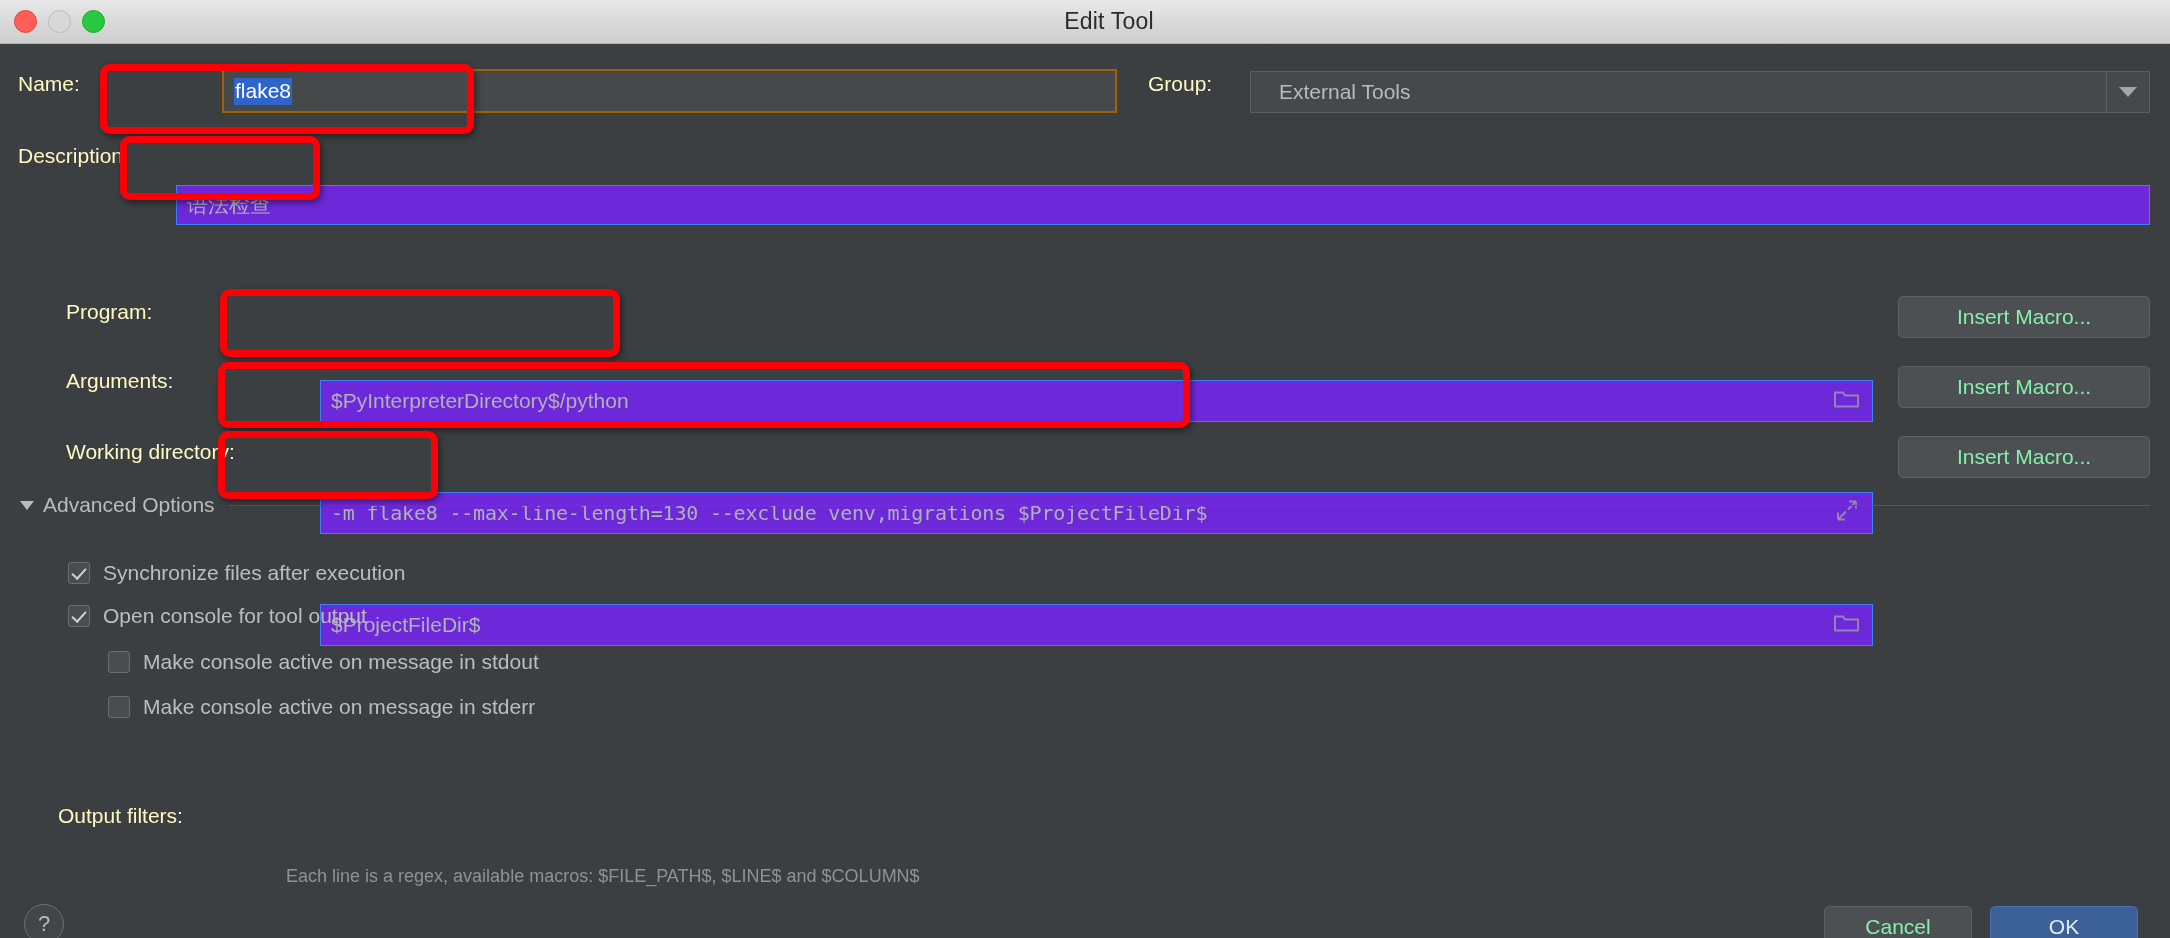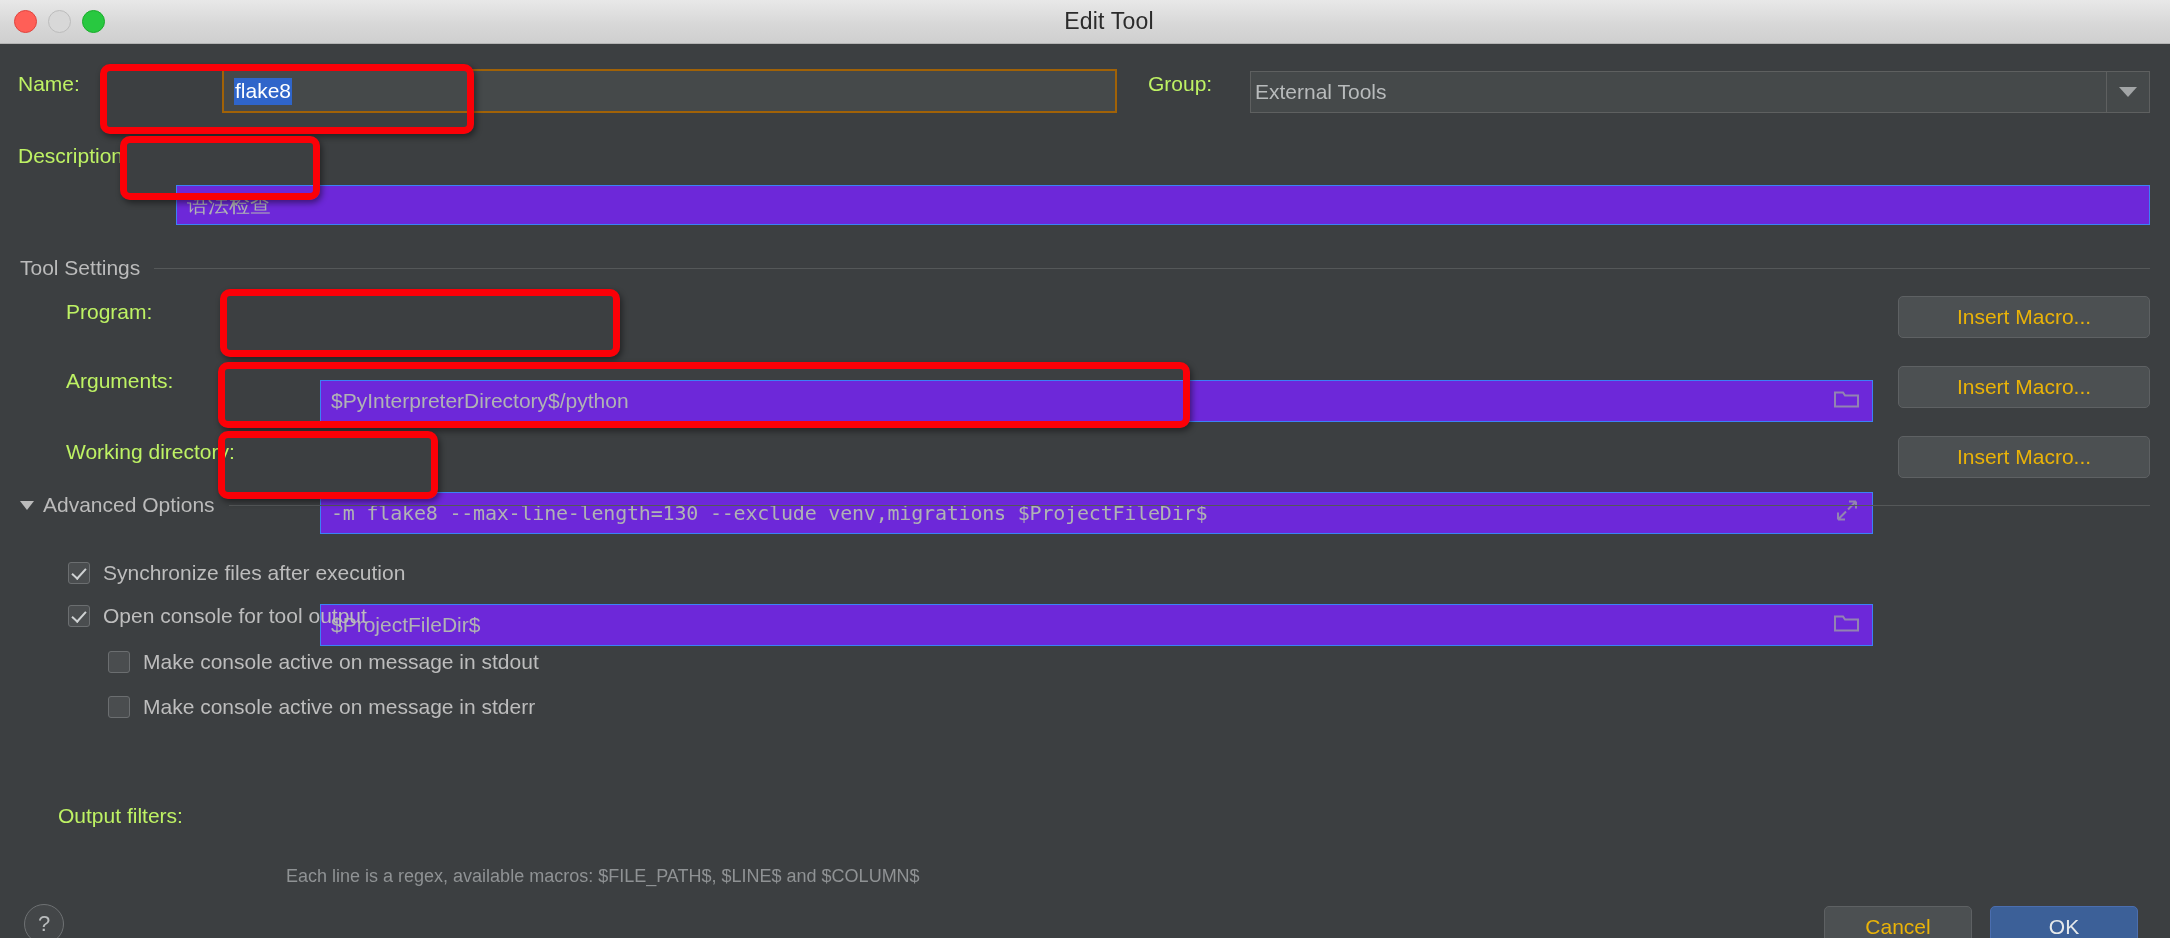--- a/index.html
+++ b/index.html
@@ -62,21 +62,21 @@
     height: 895px;
     background: #3c3f41;
   }
 
   .row {
     position: absolute;
     display: flex;
     align-items: center;
   }
   .label {
-    color: #bef264;
+    color: #fef9c3;
     font-size: 21px;
     white-space: nowrap;
   }
 
   
   .field {
     box-sizing: border-box;
     background: #6d28d9;
     border: 1px solid #3b82f6;
     color: #b0b3b4;
@@ -112,21 +112,21 @@
   
   .combo {
     box-sizing: border-box;
     background: #45494a;
     border: 1px solid #5e6060;
     height: 40px;
     display: flex;
     align-items: center;
     color: #b8bbbc;
     font-size: 21px;
-    padding-left: 4px;
+    padding-left: 28px;
     position: relative;
   }
   .combo .arrow-box {
     position: absolute;
     right: 0; top: 0; bottom: 0;
     width: 42px;
     border-left: 1px solid #5e6060;
     display: flex;
     align-items: center;
     justify-content: center;
@@ -137,21 +137,21 @@
     border-right: 9px solid transparent;
     border-top: 10px solid #a2a5a6;
   }
 
   
   .btn {
     box-sizing: border-box;
     background: #4c5052;
     border: 1px solid #5e6163;
     border-radius: 5px;
-    color: #eab308;
+    color: #86efac;
     font-size: 21px;
     display: flex;
     align-items: center;
     justify-content: center;
     height: 42px;
   }
   .btn.primary {
     background: #3c6098;
     border-color: #4b6eaf;
     color: #e6e9ea;
@@ -282,24 +282,20 @@
       </span>
     </div>
 
     <div class="row" style="left:18px; top:100px;">
       <div class="label">Description</div>
     </div>
     <div class="field" style="left:176px; top:97px; width:1974px; height:40px;">
       <span>语法检查</span>
     </div>
 
-    <div class="section" style="left:20px; top:212px;">
-      <span class="title">Tool Settings</span>
-      <span class="rule"></span>
-    </div>
 
     <div class="row" style="left:66px; top:256px;">
       <div class="label">Program:</div>
     </div>
     <div class="field" style="left:320px; top:252px; width:1553px; height:42px;">
       <span>$PyInterpreterDirectory$/python</span>
       <span class="field-icon">
         <svg width="26" height="22" viewBox="0 0 26 22">
           <path d="M1 5 h8 l2 3 h13 v11 h-23 z" fill="none" stroke="#9fa3a4" stroke-width="2"></path>
         </svg>

